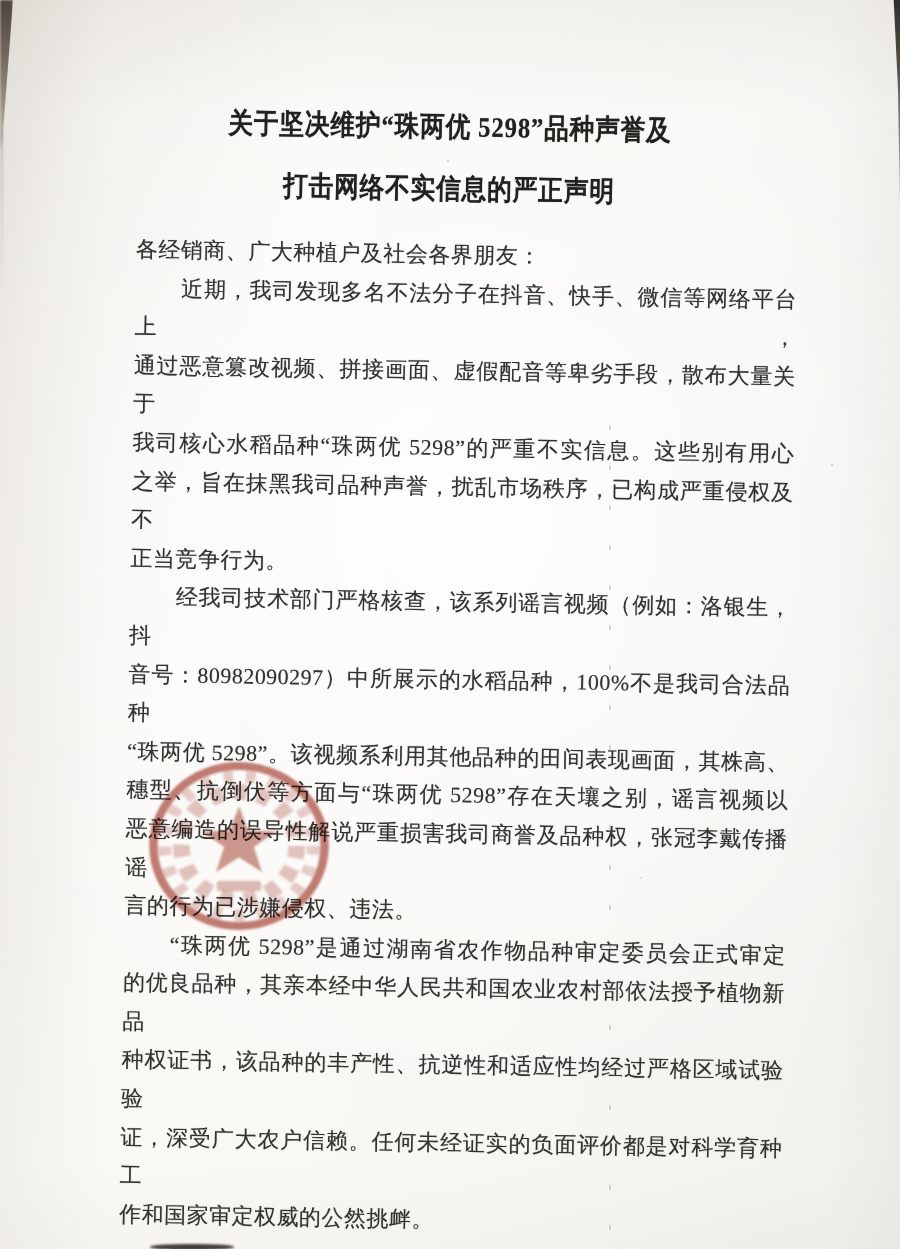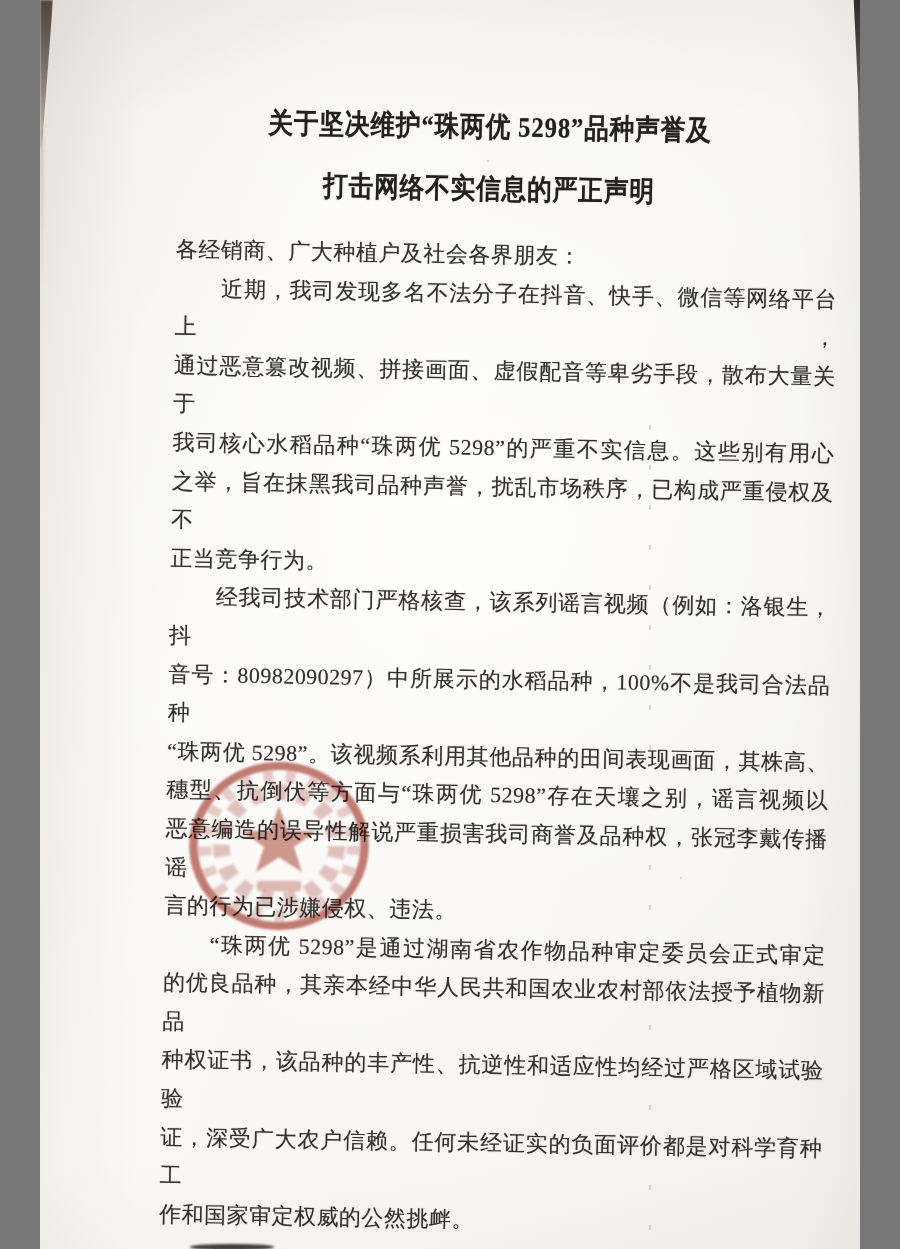--- a/index.html
+++ b/index.html
@@ -1,18 +1,18 @@
 <!DOCTYPE html>
 <html><head>
 <meta charset="utf-8">
 <style>
   html,body{margin:0;padding:0;background:#777;}
   .photo{
     position:relative;
-    width:820px;height:1249px;
+    width:900px;height:1249px;
     margin:0 auto;
     overflow:hidden;
     background:
       radial-gradient(120% 85% at 52% 42%, rgba(255,255,255,.75) 0%, rgba(255,255,255,0) 55%),
       linear-gradient(105deg, #e8e5e0 0%, #f2f0ec 9%, #faf9f6 28%, #f8f7f4 62%, #f1f0ed 100%);
     font-family:"Liberation Serif","DejaVu Serif",serif;
   }
   
   .shading{
     position:absolute;inset:0;pointer-events:none;

